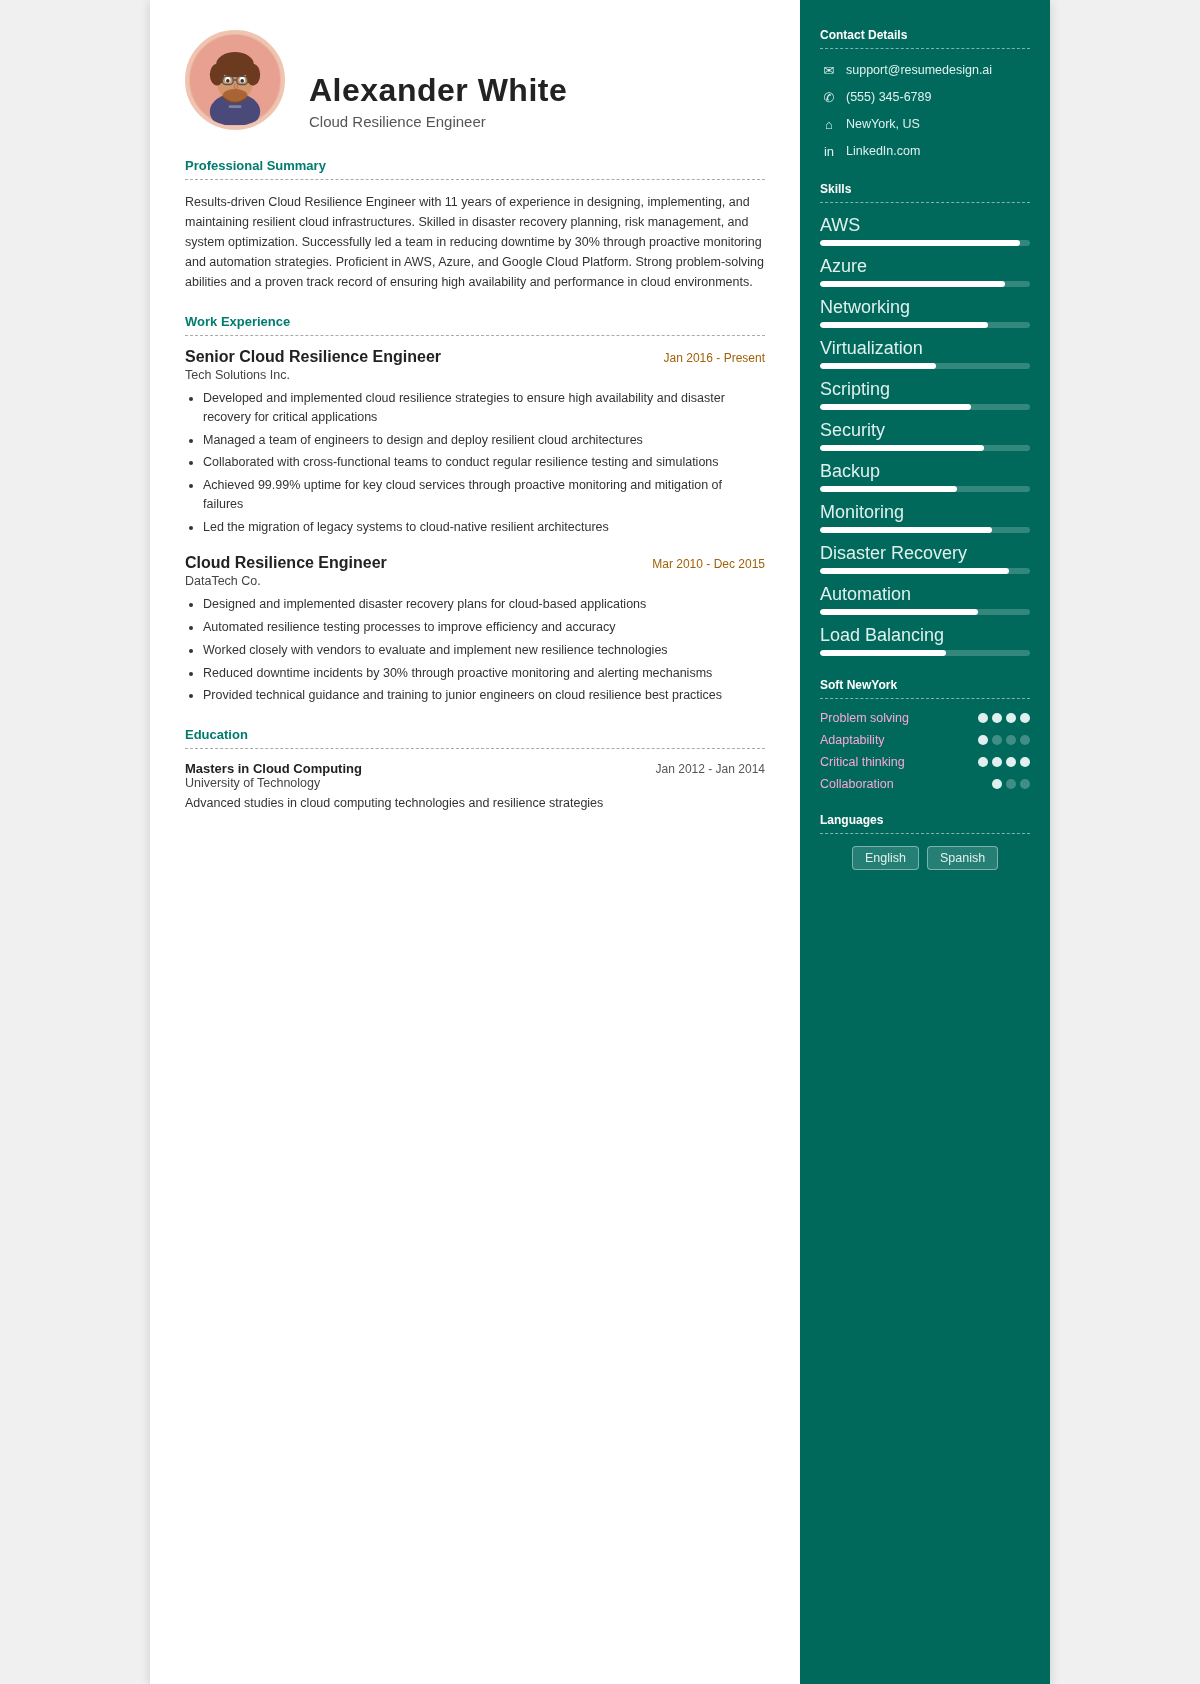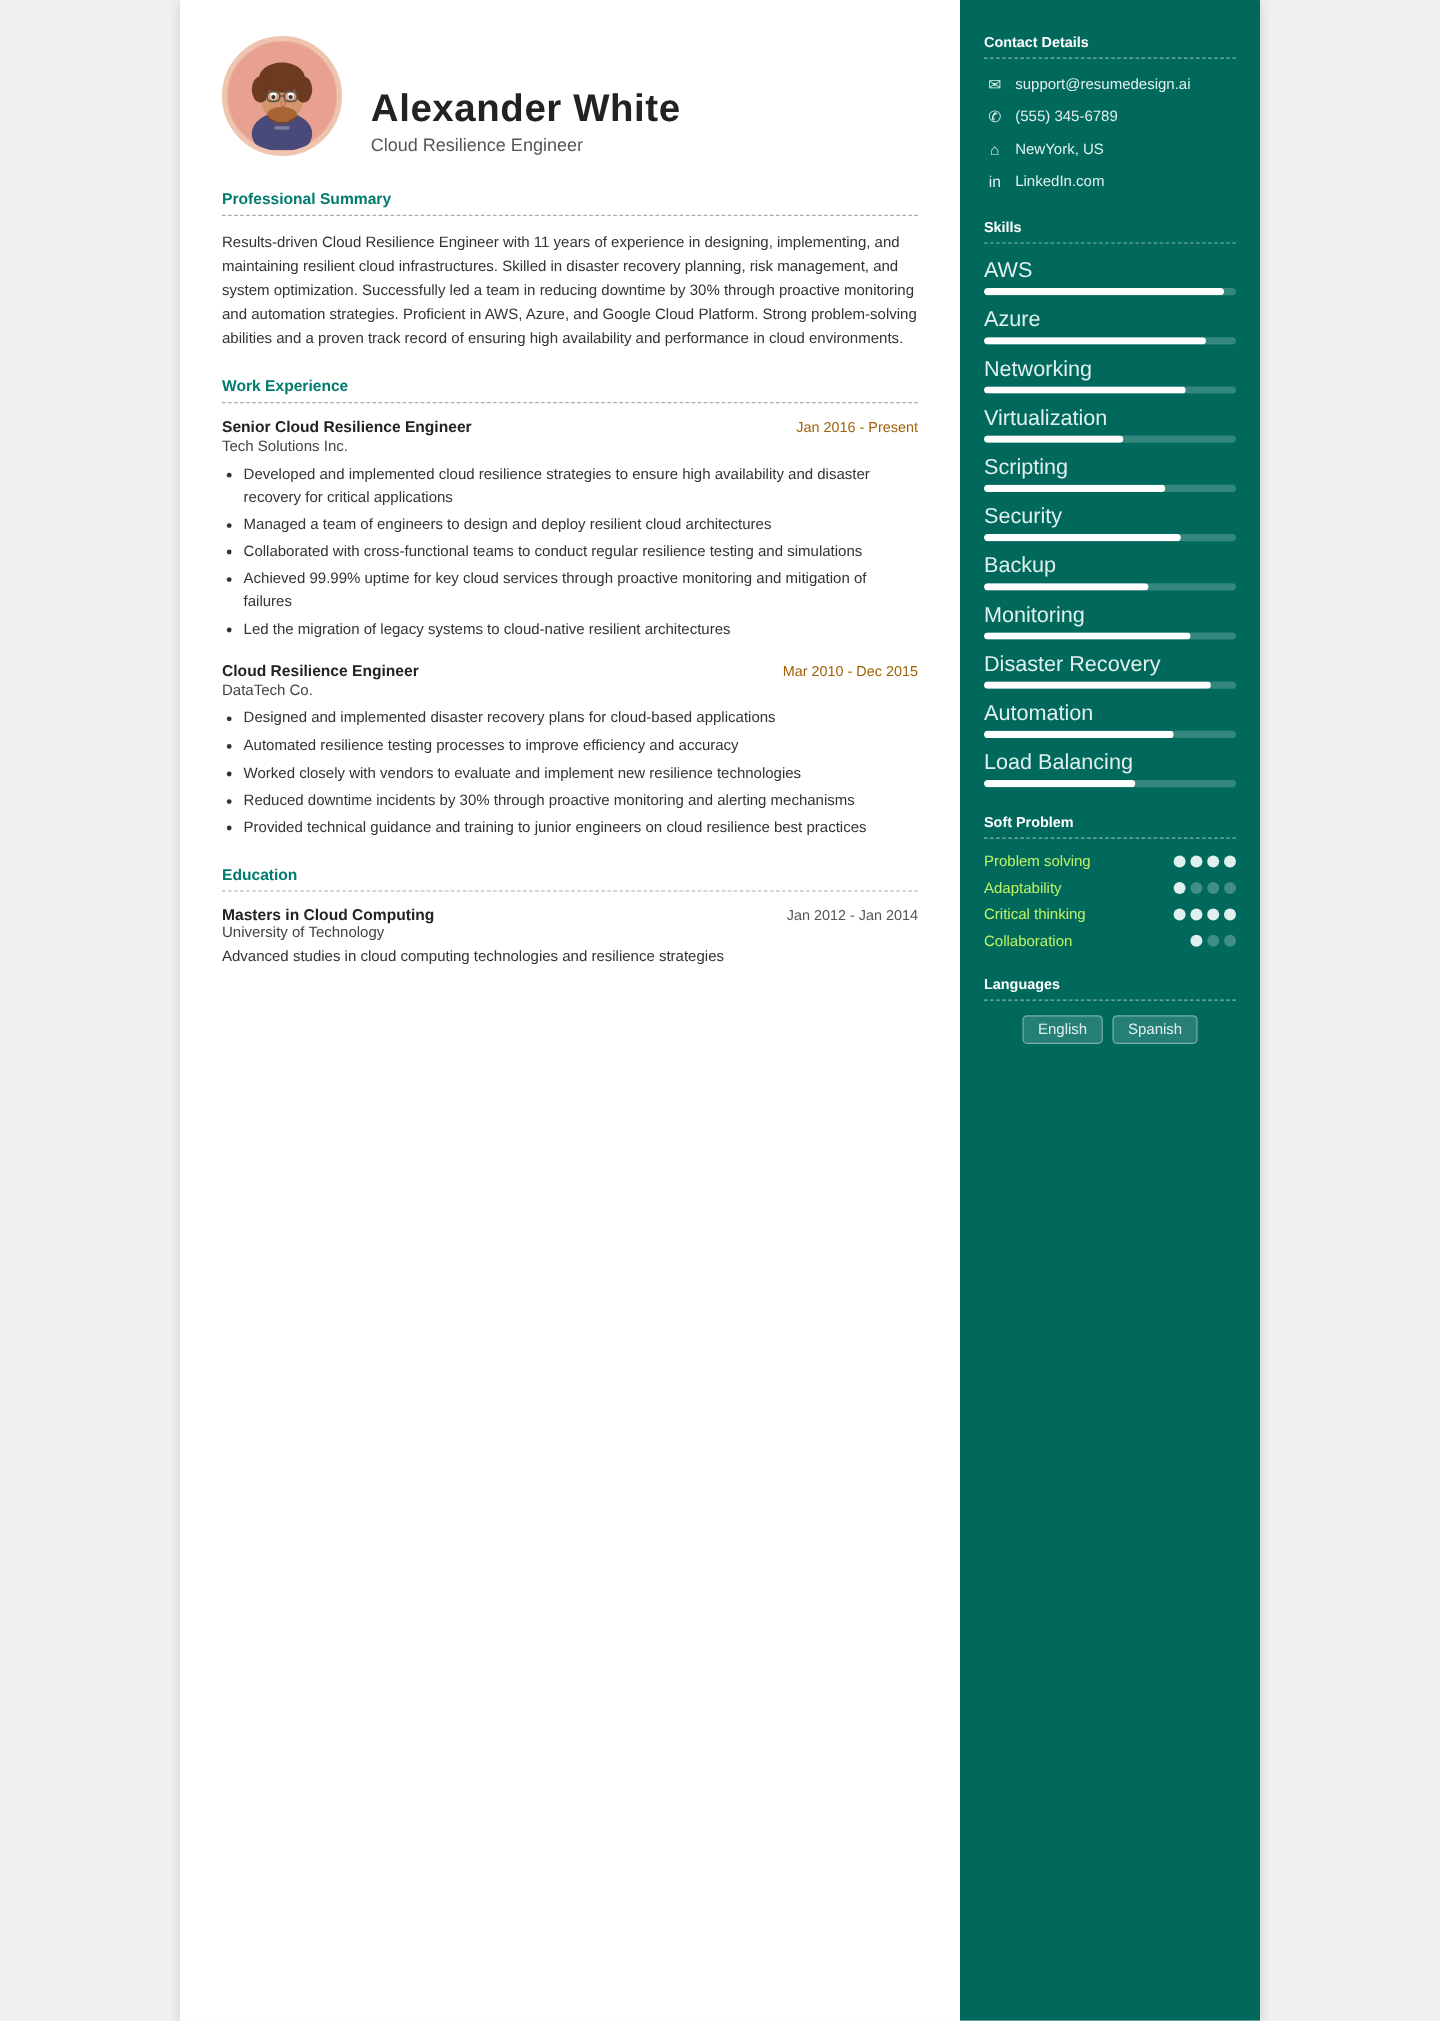--- a/index.html
+++ b/index.html
@@ -78,21 +78,21 @@
     
     .job-block { margin-bottom: 18px; }
     .job-header {
       display: flex;
       justify-content: space-between;
       align-items: baseline;
       margin-bottom: 2px;
     }
     .job-title-text {
       font-weight: bold;
-      font-size: 13px;
+      font-size: 16px;
       color: #222;
     }
     .job-date {
       font-size: 12px;
       color: #a16207;
       white-space: nowrap;
     }
     .job-company {
       font-size: 12.5px;
       color: #444;
@@ -192,21 +192,21 @@
     }
     
     .soft-skill-item {
       display: flex;
       align-items: center;
       justify-content: space-between;
       margin-bottom: 8px;
     }
     .soft-skill-name {
       font-size: 12.5px;
-      color: #bef264;
+      color: #f9a8d4;
     }
     .dots {
       display: flex;
       gap: 4px;
     }
     .dot {
       width: 10px;
       height: 10px;
       border-radius: 50%;
     }
@@ -422,21 +422,21 @@
           <div class="skill-item">
             <div class="skill-name">Load Balancing</div>
             <div class="skill-bar-bg">
               <div class="skill-bar-fill" style="width: 60%;"></div>
             </div>
           </div>
         </div>
     </div>
 
     <div class="right-section">
-      <div class="right-section-title">Soft Problem</div>
+      <div class="right-section-title">Soft NewYork</div>
       <hr class="right-divider">
       <div id="soft-skills-container">
           <div class="soft-skill-item">
             <div class="soft-skill-name">Problem solving</div>
             <div class="dots">
               <div class="dot filled"></div>
               <div class="dot filled"></div>
               <div class="dot filled"></div>
               <div class="dot filled"></div>
             </div>

